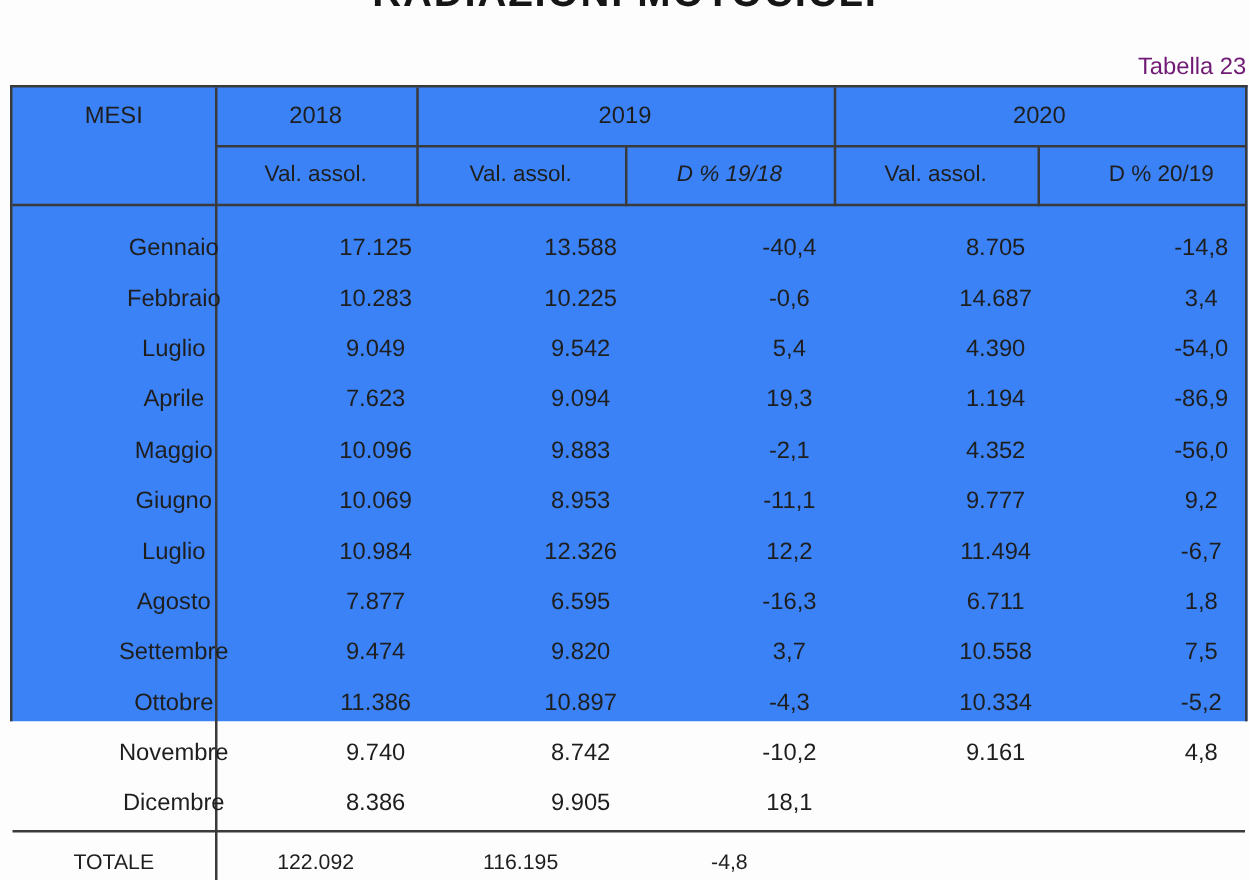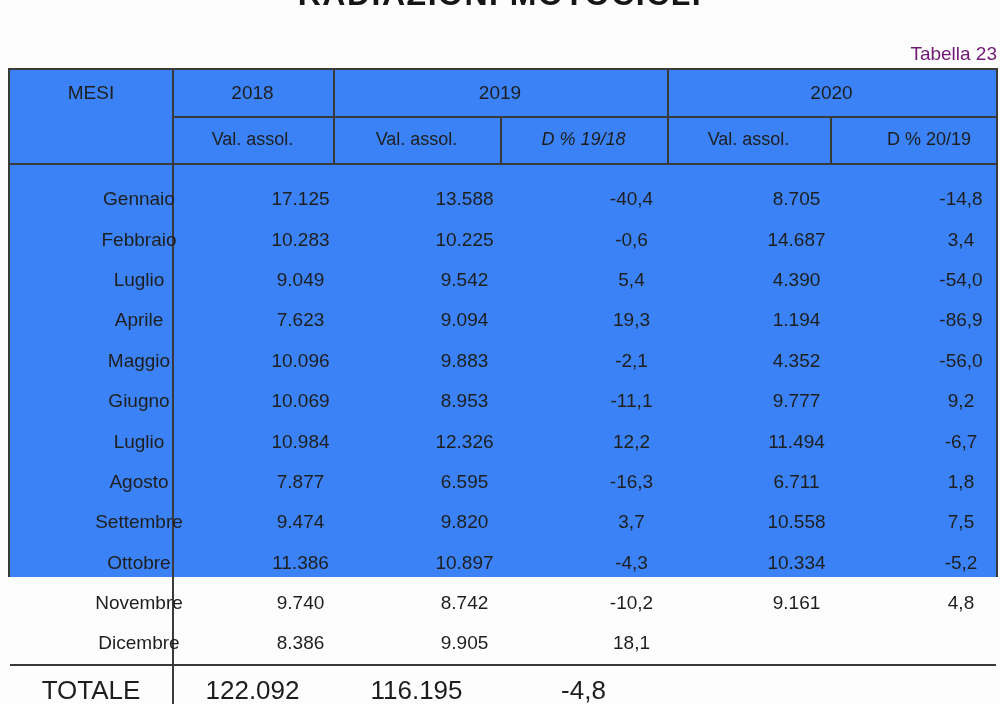--- a/index.html
+++ b/index.html
@@ -55,21 +55,21 @@
   }
   .body-row > div { text-align:center; font-size:19px; white-space:nowrap; }
   .body-row > div.italic { }
 
   .total-row {
     position:absolute; left:0; top:598px; width:986px;
     display:grid;
     grid-template-columns:162px 161px 167px 167px 163px 166px;
     height:44px; align-items:center;
   }
-  .total-row > div { text-align:center; font-size:26px; white-space:nowrap; }
+  .total-row > div { text-align:center; font-size:17px; white-space:nowrap; }
 </style>
 </head>
 <body>
 
 <div class="page-title">RADIAZIONI MOTOCICLI</div>
 <div class="table-label">Tabella 23</div>
 
 <div class="table-wrap">
 
   <div class="line hline" style="left:162px; top:46px; width:824px;"></div>

